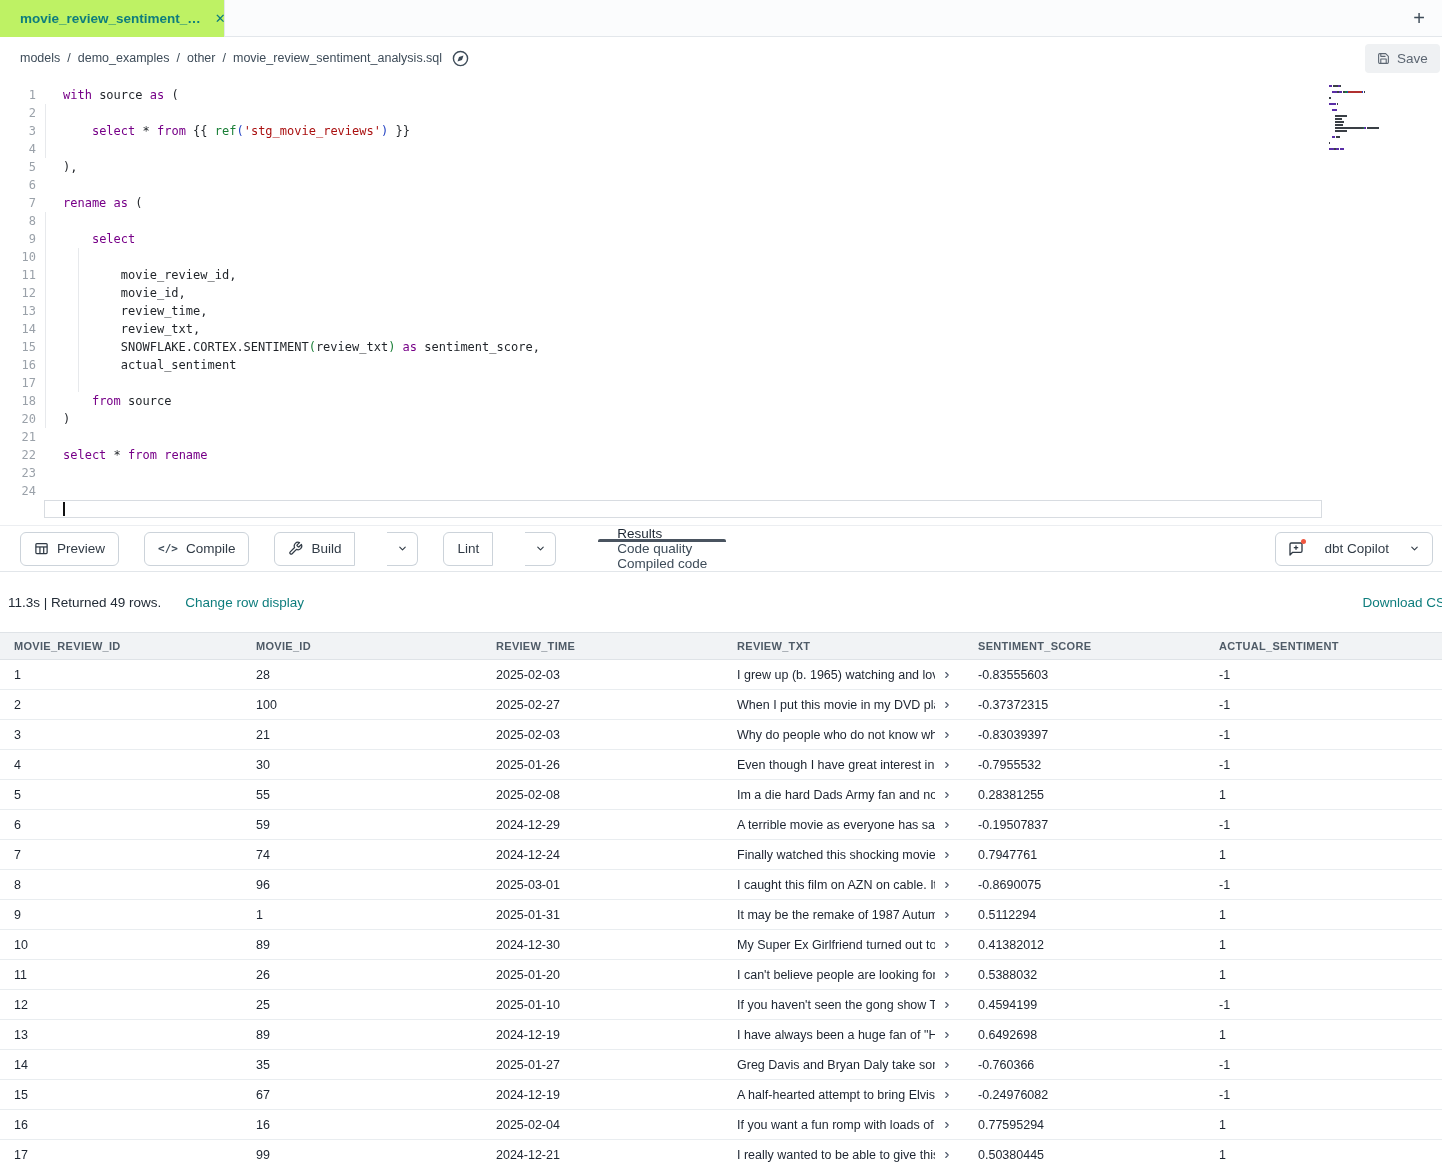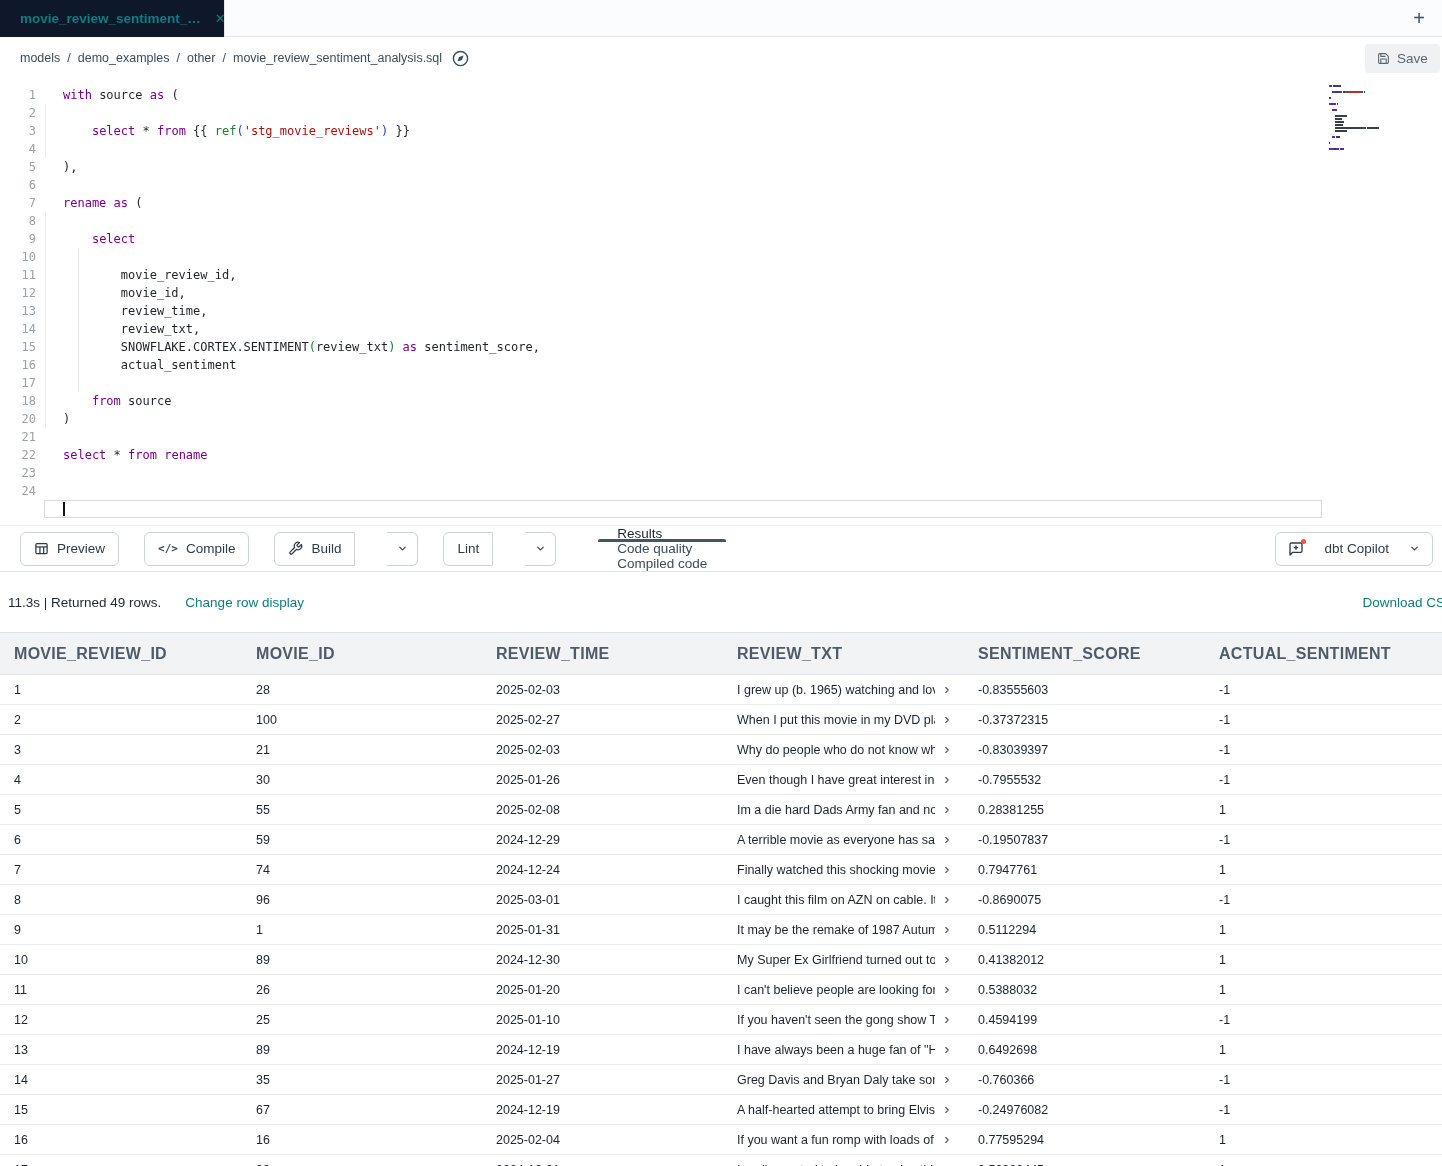--- a/index.html
+++ b/index.html
@@ -6,21 +6,21 @@
   html,body { width:1442px; height:1166px; overflow:hidden; background:#fff;
     font-family:"Liberation Sans","DejaVu Sans",sans-serif; }
   .app { position:relative; width:1442px; height:1166px; overflow:hidden; background:#fff; }
 
   
   .tabbar { height:37px; display:flex; align-items:stretch; background:#fbfcfd;
     border-bottom:1px solid #e3e7eb; }
   .tab { display:flex; align-items:center; padding:0 16px 0 20px; font-size:13.5px;
     font-weight:700; color:#3a4653; background:#f6f7f9; border-right:1px solid #e3e7eb;
     height:36px; cursor:pointer; }
-  .tab.active { background:#0f172a; color:#0e7d7d; height:37px; position:relative; z-index:2; }
+  .tab.active { background:#bef264; color:#0e7d7d; height:37px; position:relative; z-index:2; }
   .tab .tab-label { white-space:nowrap; }
   .tab .close { margin-left:14px; font-size:13px; color:#0e7d7d; font-weight:400; }
   .tab1 { width:223px; }
   .tab2 { width:225px; justify-content:space-between; }
   .newtab { margin-left:auto; width:46px; display:flex; align-items:center; justify-content:center;
     font-size:20px; font-weight:400; color:#3e4c59; background:transparent; border:none; cursor:pointer; }
 
   
   .crumbbar { height:42px; display:flex; align-items:center; padding-left:20px; background:#fff; }
   .crumb { font-size:12.5px; color:#3e4c59; cursor:pointer; }
@@ -73,22 +73,22 @@
     padding:0 12px; font-size:13.5px; color:#313b46; cursor:pointer; }
 
   
   .statusbar { height:60px; display:flex; align-items:center; padding-left:8px; font-size:13.5px;
     color:#222b36; position:relative; background:#fff; }
   .link { color:#0e7d7d; cursor:pointer; }
   .link-change { margin-left:24px; }
   .link-download { position:absolute; right:-12px; }
 
   
-  .thead { height:43px; background:#f1f3f5; border-top:1px solid #dfe3e7;
-    border-bottom:1px solid #dfe3e7; display:flex; align-items:center; font-size:16px;
+  .thead { height:28px; background:#f1f3f5; border-top:1px solid #dfe3e7;
+    border-bottom:1px solid #dfe3e7; display:flex; align-items:center; font-size:11px;
     font-weight:700; color:#4f5b67; letter-spacing:.3px; }
   .cell { padding-left:14px; flex:none; overflow:hidden; white-space:nowrap; }
   .c0{width:242px;} .c1{width:240px;} .c2{width:241px;} .c3{width:241px;} .c4{width:241px;}
   .c5{flex:1;}
   .tbody { height:506px; overflow:hidden; }
   .trow { height:30px; display:flex; align-items:center; border-bottom:1px solid #e9edf0;
     font-size:12.5px; color:#1c2430; background:#fff; }
   .rv { display:flex; align-items:center; gap:7px; }
   .rv-text { max-width:198px; overflow:hidden; white-space:nowrap; }
   .rv svg { flex:none; cursor:pointer; }

